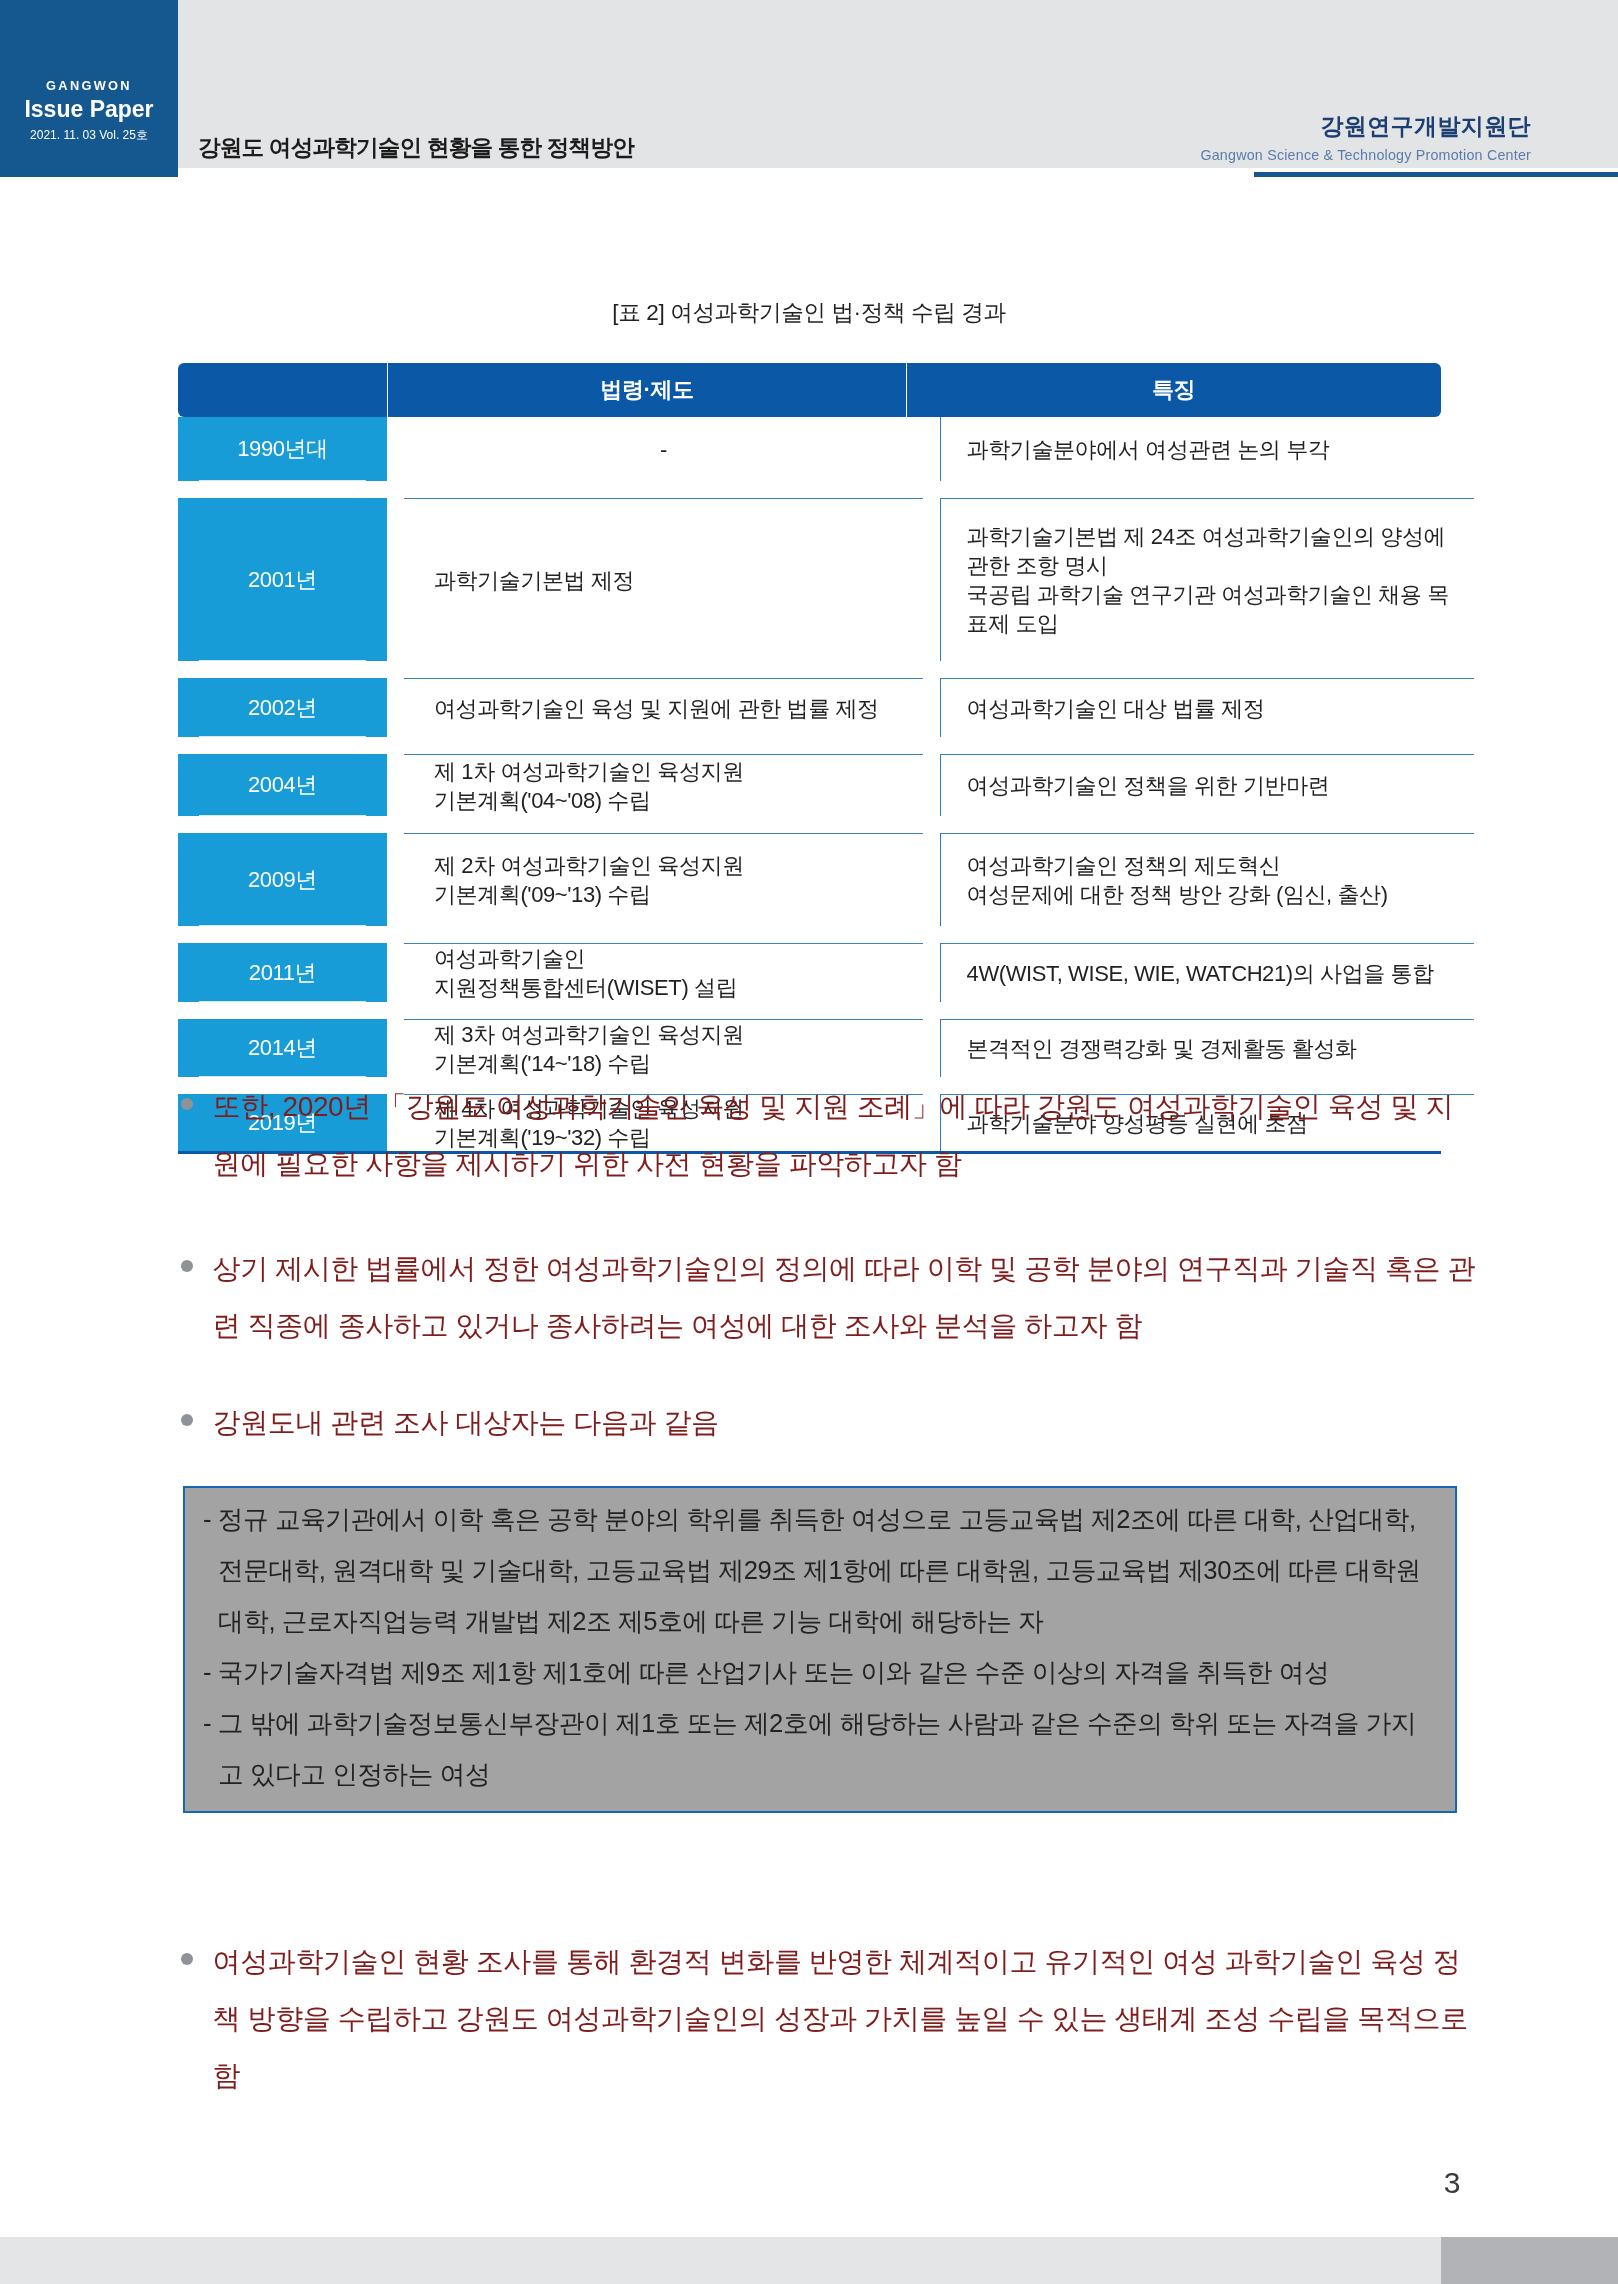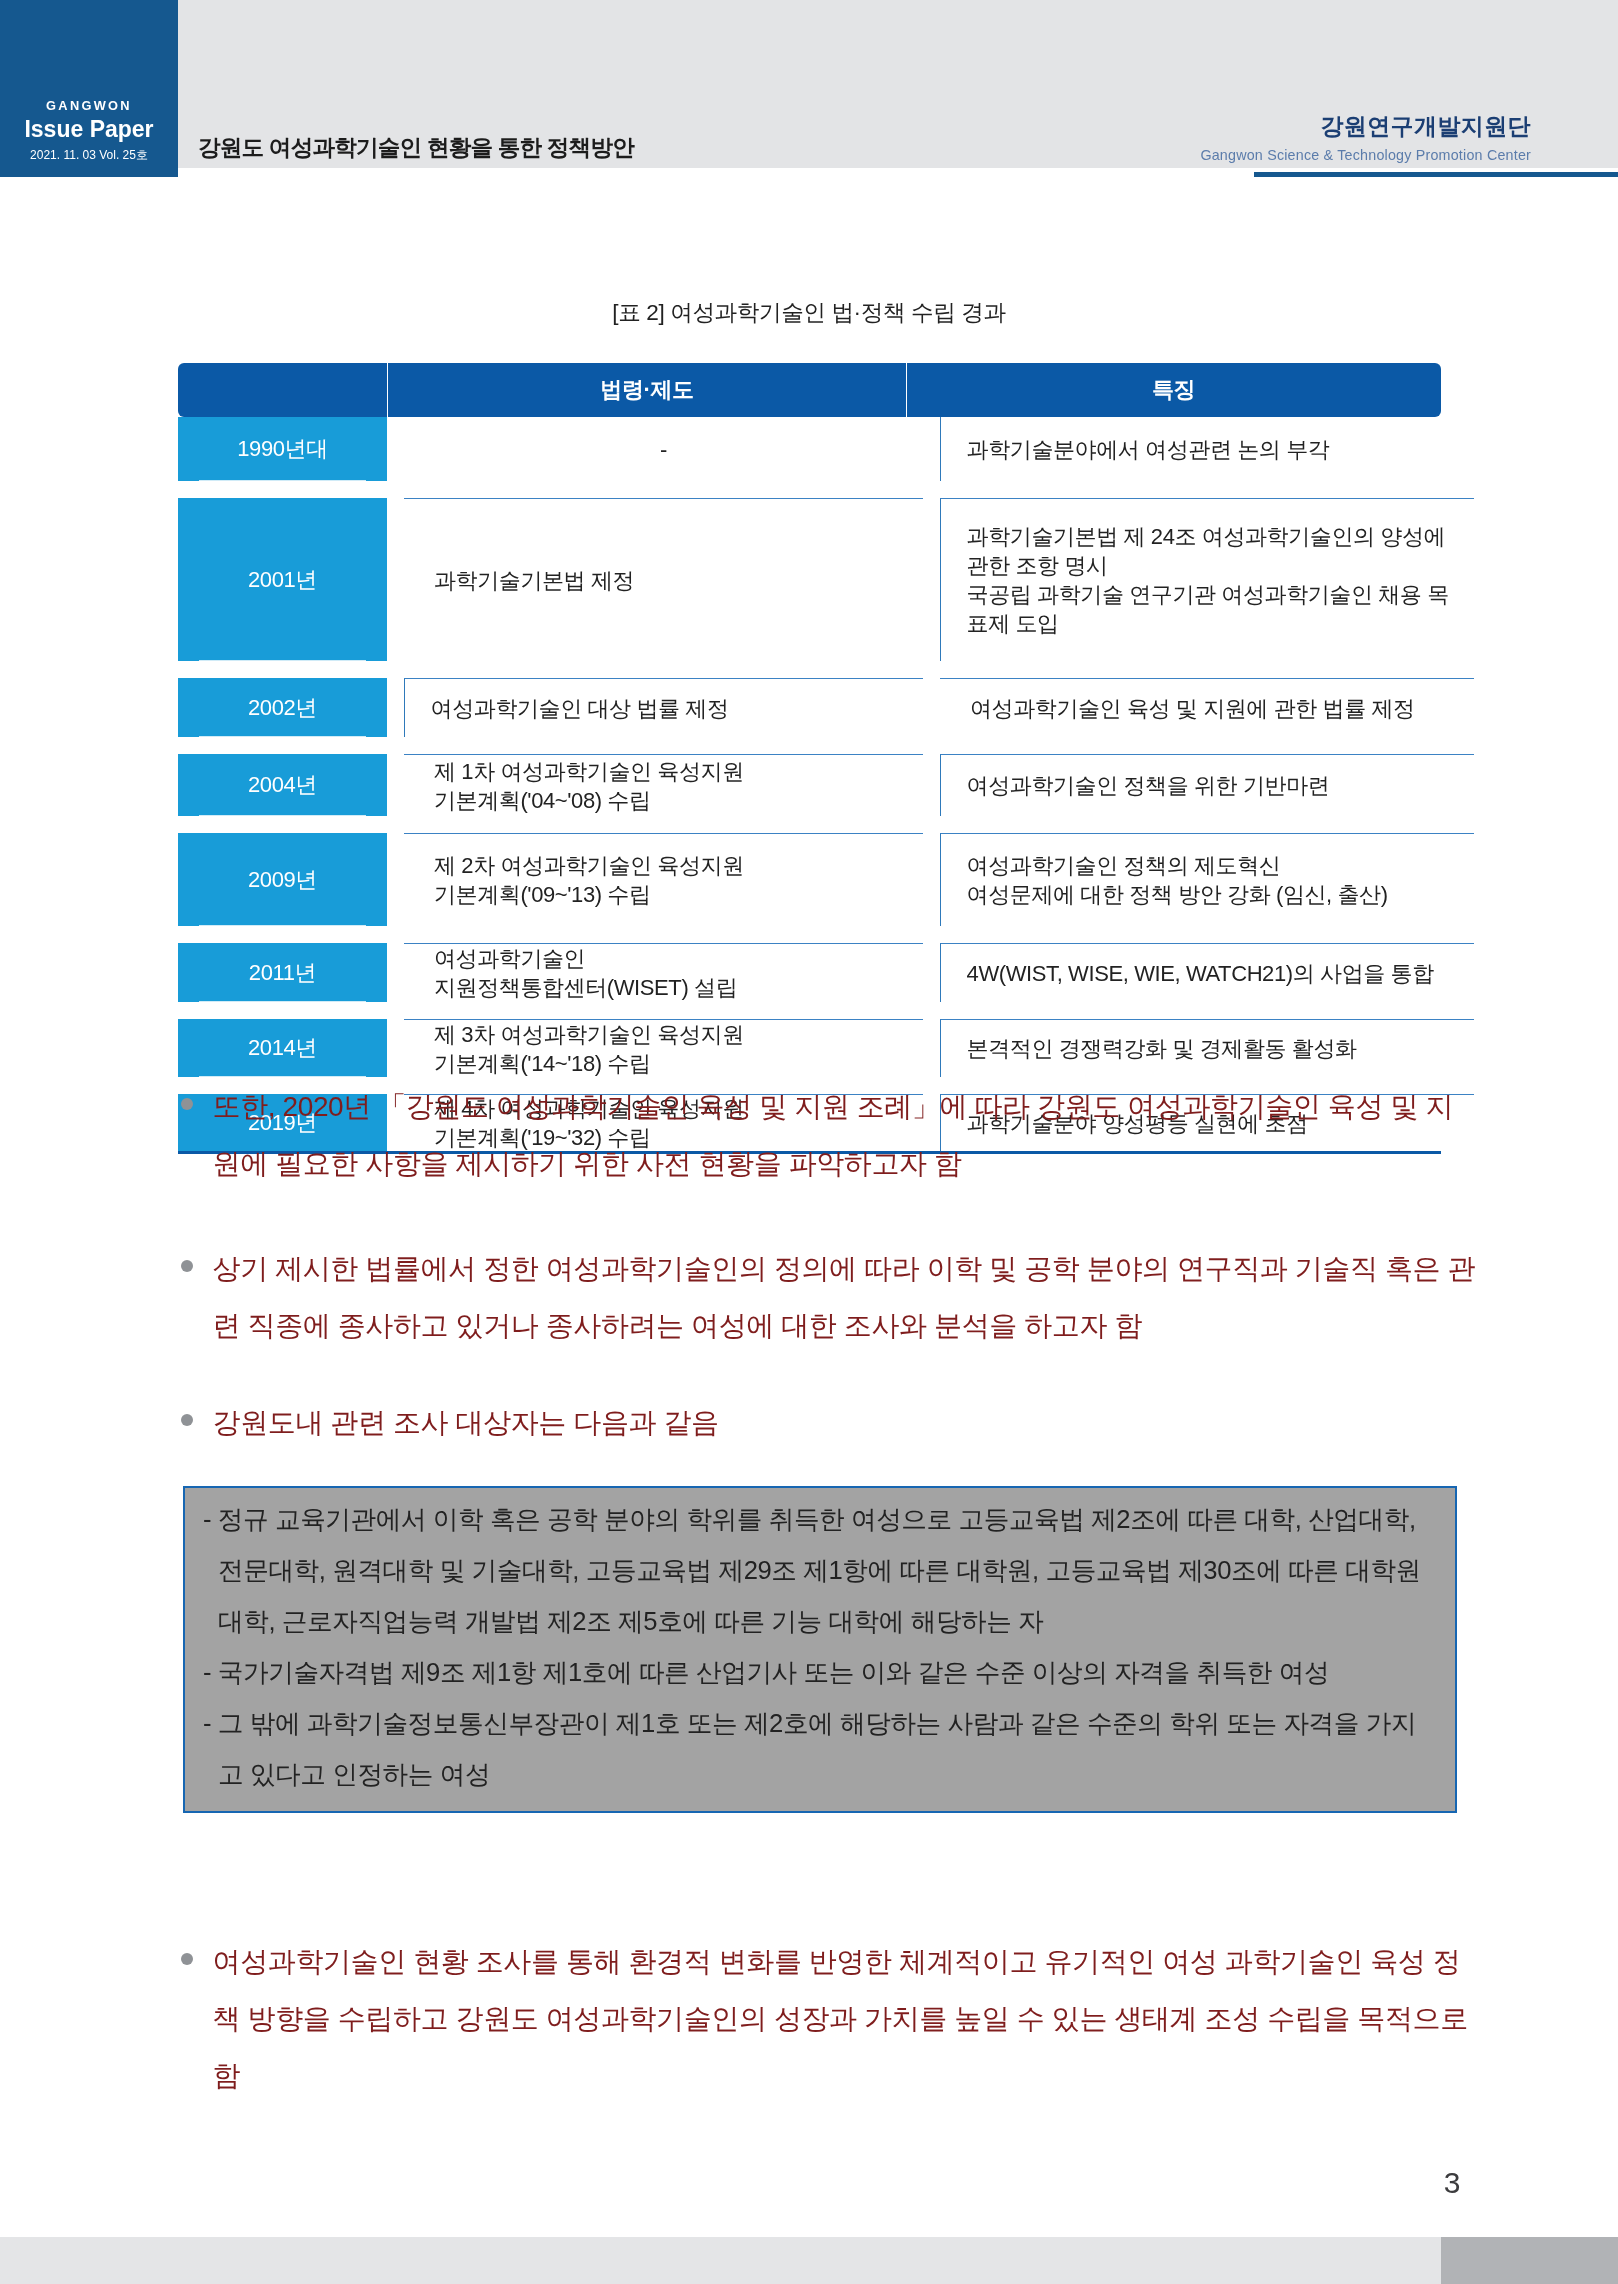--- a/index.html
+++ b/index.html
@@ -3,21 +3,21 @@
 <meta charset="utf-8">
 <style>
   html,body{margin:0;padding:0;background:#ffffff;}
   body{font-family:"Liberation Sans","DejaVu Sans",sans-serif;color:#222;}
   .page{position:relative;width:1618px;height:2284px;background:#ffffff;overflow:hidden;}
 
   
   .masthead-band{position:absolute;left:0;top:0;width:1618px;height:168px;background:#e3e4e6;}
   .brand-box{position:absolute;left:0;top:0;width:178px;height:177px;background:#15588f;
              display:flex;flex-direction:column;justify-content:flex-end;align-items:center;
-             padding-bottom:13px;box-sizing:border-box;color:#ffffff;}
+             padding-bottom:33px;box-sizing:border-box;color:#ffffff;}
   .brand-top{font-size:12.8px;letter-spacing:2.3px;font-weight:bold;}
   .brand-main{font-size:23px;font-weight:bold;letter-spacing:0px;margin-top:3px;white-space:nowrap;}
   .brand-issue{font-size:12px;margin-top:4.5px;white-space:nowrap;}
   .doc-title{position:absolute;left:198px;top:132px;font-size:22.6px;font-weight:bold;color:#1c1c1c;
              letter-spacing:-0.8px;white-space:nowrap;}
   .org{position:absolute;right:87px;top:111px;text-align:right;}
   .org-name{font-size:23px;font-weight:bold;color:#1b3e73;letter-spacing:0.4px;}
   .org-en{font-size:14.3px;color:#5b7cab;margin-top:5.3px;letter-spacing:0.2px;}
   .org-bar{position:absolute;left:1254px;top:172px;width:364px;height:4.5px;background:#15588f;}
 
@@ -99,25 +99,25 @@
         </div>
         <div class="ycell">2001년</div>
         <div class="ccell law sep">
           <span class="cline">과학기술기본법 제정</span>
         </div>
         <div class="ccell feat sep">
           <span class="cline">과학기술기본법 제 24조 여성과학기술인의 양성에 관한 조항 명시</span>
           <span class="cline">국공립 과학기술 연구기관 여성과학기술인 채용 목표제 도입</span>
         </div>
         <div class="ycell">2002년</div>
+        <div class="ccell law sep">
+          <span class="cline">여성과학기술인 육성 및 지원에 관한 법률 제정</span>
+        </div>
         <div class="ccell feat sep">
           <span class="cline">여성과학기술인 대상 법률 제정</span>
-        </div>
-        <div class="ccell law sep">
-          <span class="cline">여성과학기술인 육성 및 지원에 관한 법률 제정</span>
         </div>
         <div class="ycell">2004년</div>
         <div class="ccell law sep">
           <span class="cline">제 1차 여성과학기술인 육성지원</span>
           <span class="cline">기본계획('04~'08) 수립</span>
         </div>
         <div class="ccell feat sep">
           <span class="cline">여성과학기술인 정책을 위한 기반마련</span>
         </div>
         <div class="ycell">2009년</div>

